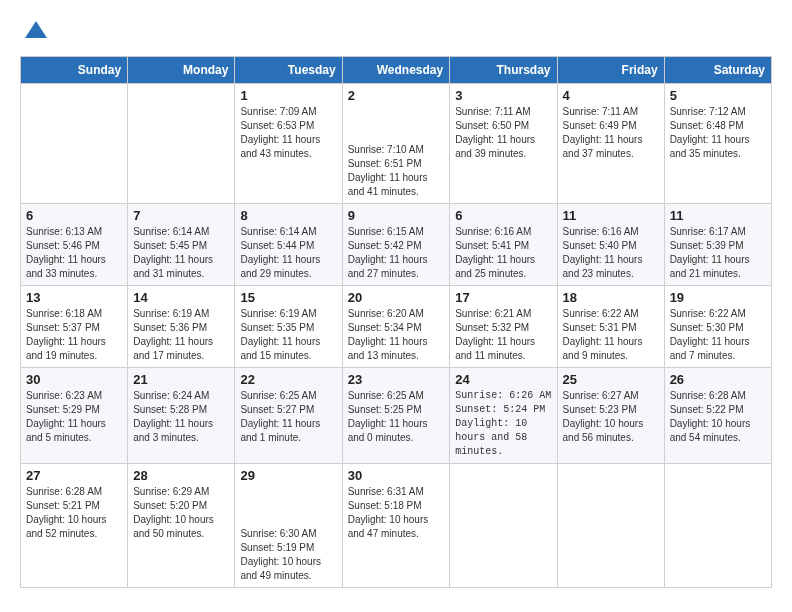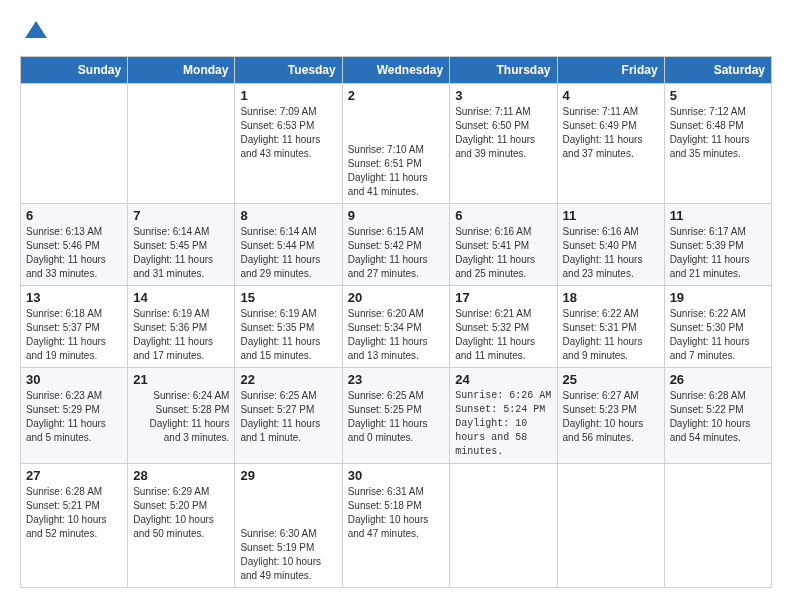--- a/index.html
+++ b/index.html
@@ -245,21 +245,21 @@
         </tr>
         <tr>
           <td>
             <span class="day-num">30</span>
             <div class="day-detail" style="white-space: pre-line;">Sunrise: 6:23 AM
 Sunset: 5:29 PM
 Daylight: 11 hours and 5 minutes.</div>
           </td>
           <td>
             <span class="day-num">21</span>
-            <div class="day-detail" style="white-space: pre-line; text-align: right;">Sunrise: 6:24 AM
+            <div class="day-detail" style="white-space: pre-line;">Sunrise: 6:24 AM
 Sunset: 5:28 PM
 Daylight: 11 hours and 3 minutes.</div>
           </td>
           <td>
             <span class="day-num">22</span>
             <div class="day-detail" style="white-space: pre-line;">Sunrise: 6:25 AM
 Sunset: 5:27 PM
 Daylight: 11 hours and 1 minute.</div>
           </td>
           <td>

